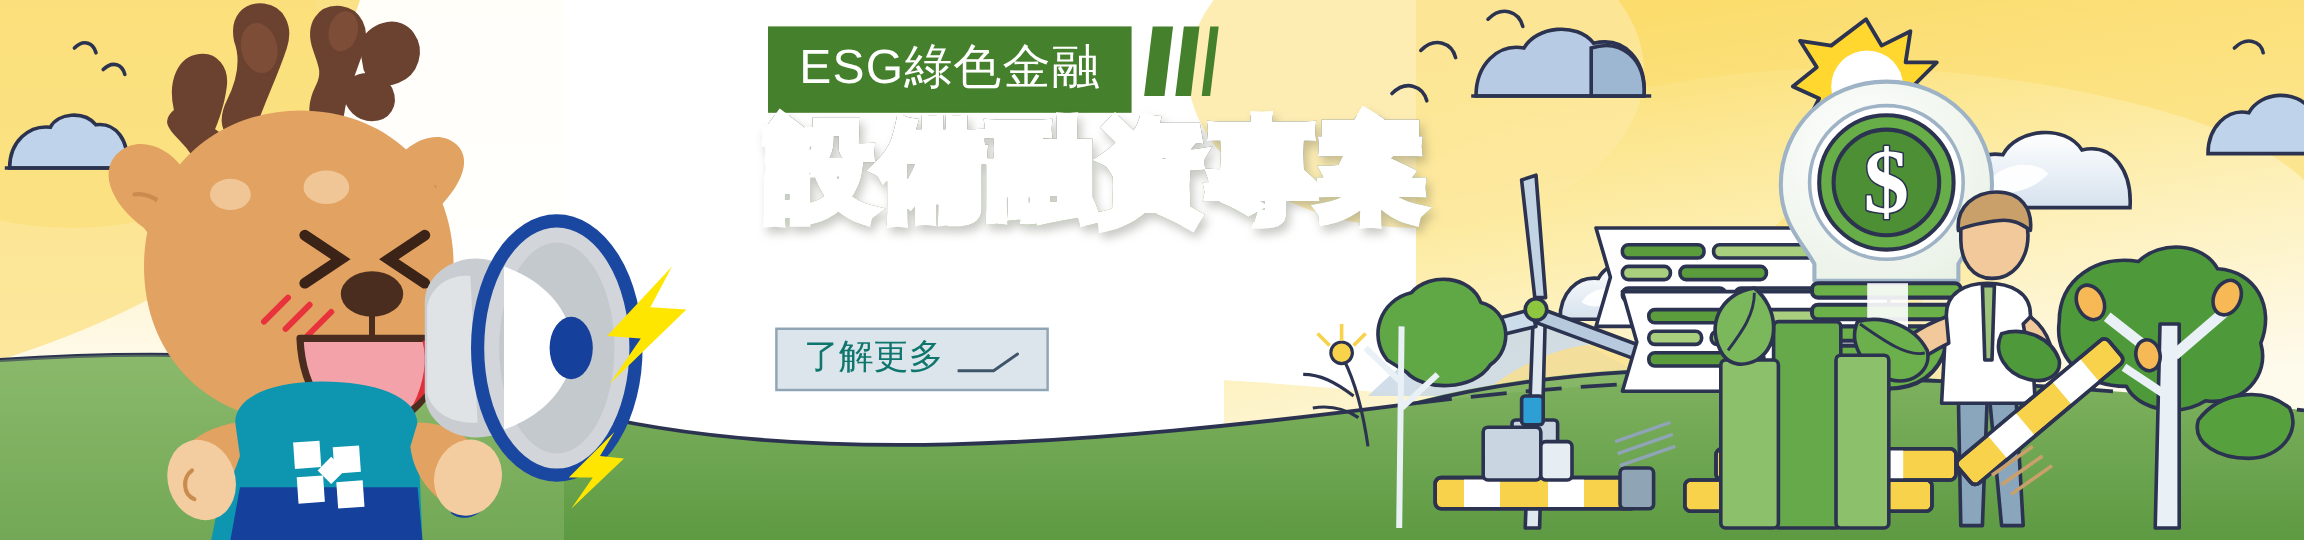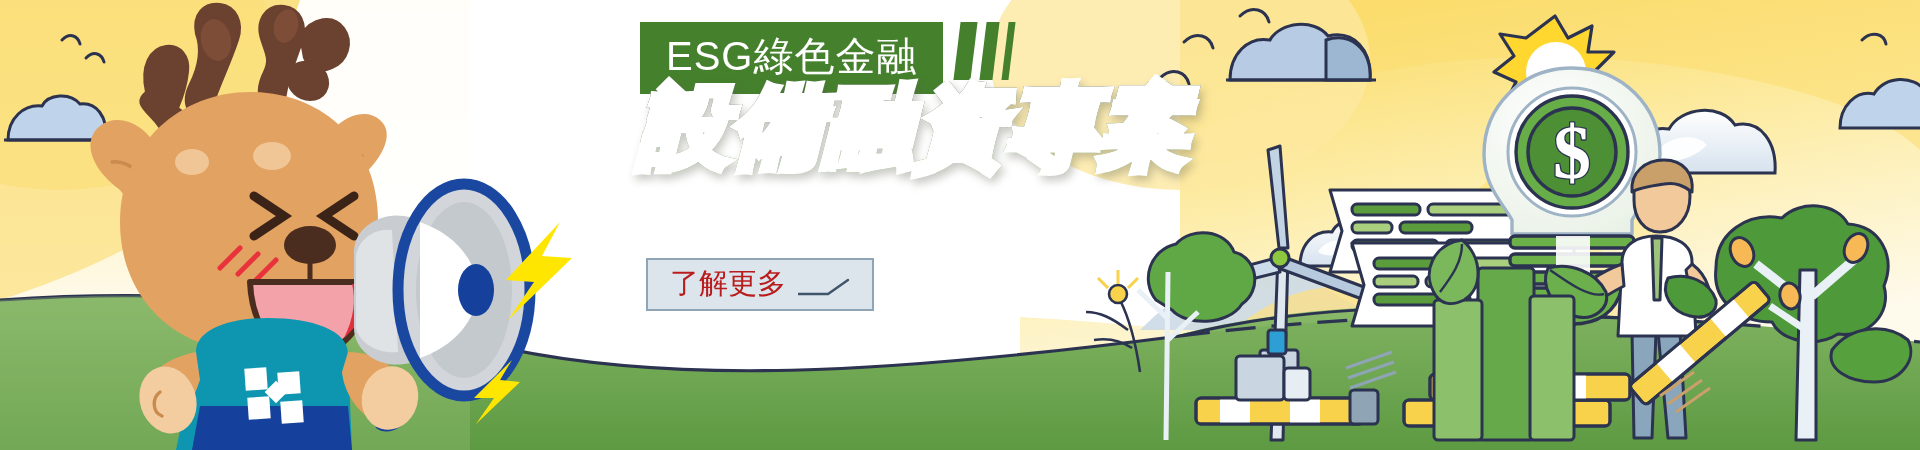--- a/index.html
+++ b/index.html
@@ -69,45 +69,44 @@
     display: block;
     background: #45802c;
     height: 58px;
     transform: skewX(-7deg);
   }
   .stripes i:nth-child(1) { width: 17px; }
   .stripes i:nth-child(2) { width: 13px; }
   .stripes i:nth-child(3) { width: 7px;  }
 
   .headline {
-    margin-top: 1px;
+    margin-top: 16px;
     font-size: 88px;
     font-weight: bold;
     line-height: 1.05;
     letter-spacing: 4px;
     white-space: nowrap;
     background: linear-gradient(180deg, #12230c 0%, #1e3a13 28%, #3c6f27 62%, #5d9a36 100%);
     -webkit-background-clip: text;
     background-clip: text;
     color: transparent;
     -webkit-text-stroke: 9px #ffffff;
     paint-order: stroke fill;
     filter: drop-shadow(3px 5px 4px rgba(90,90,80,0.33));
-    font-style: italic;
   }
 
   .cta {
     margin-top: 26px;
     margin-left: 6px;
     display: inline-flex;
     align-items: center;
     gap: 12px;
     background: #dde5ec;
     border: 2px solid #8fa4b5;
-    color: #b91c1c;
+    color: #0f766e;
     font-size: 29px;
     padding: 9px 20px 11px 22px;
     line-height: 1;
     cursor: pointer;
     user-select: none;
   }
   .cta .arrow { display: block; margin-top: 6px; }
 </style>
 </head>
 <body>

